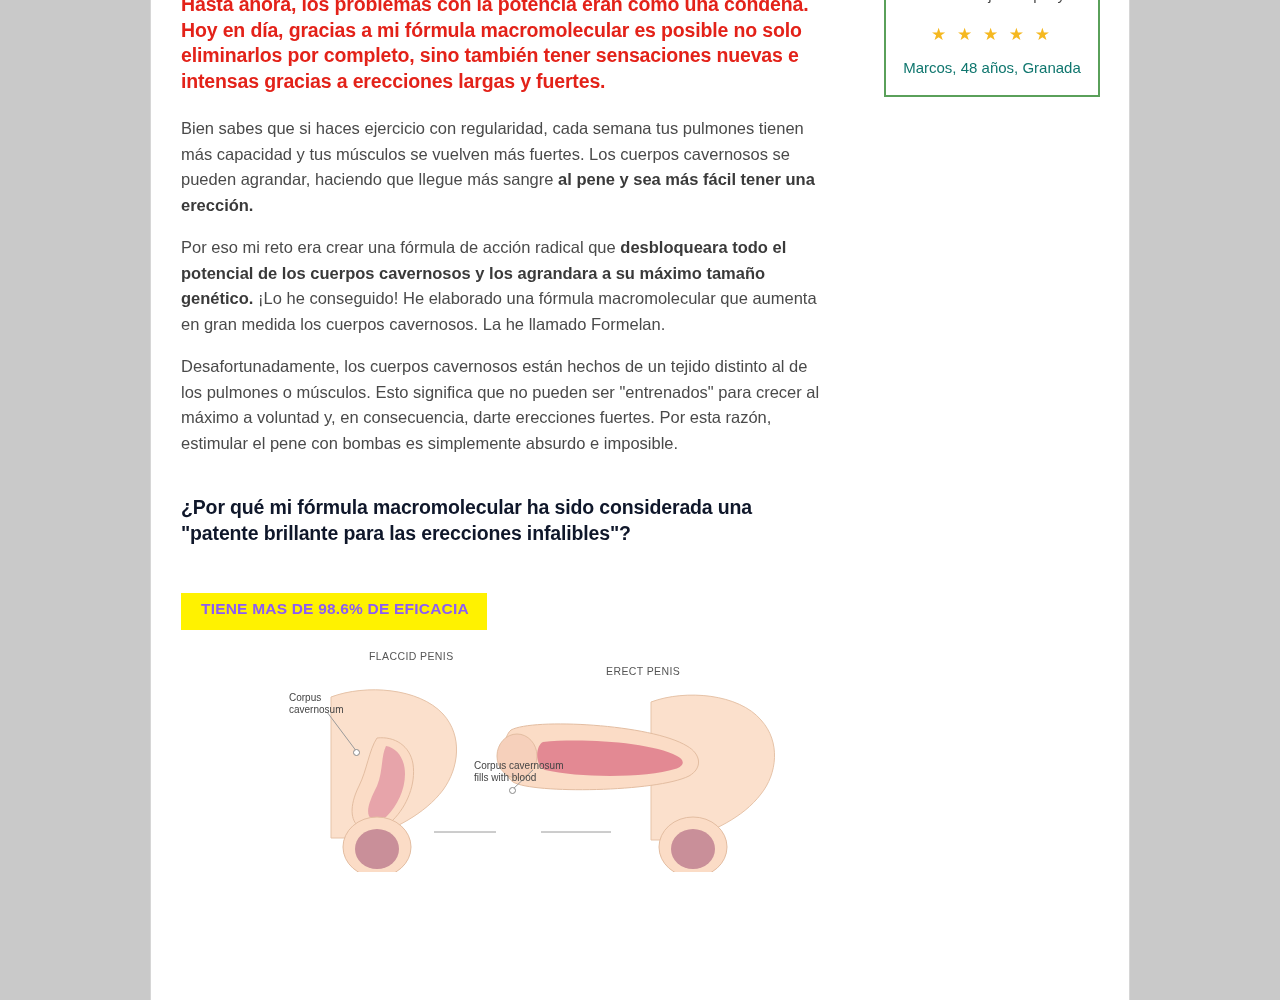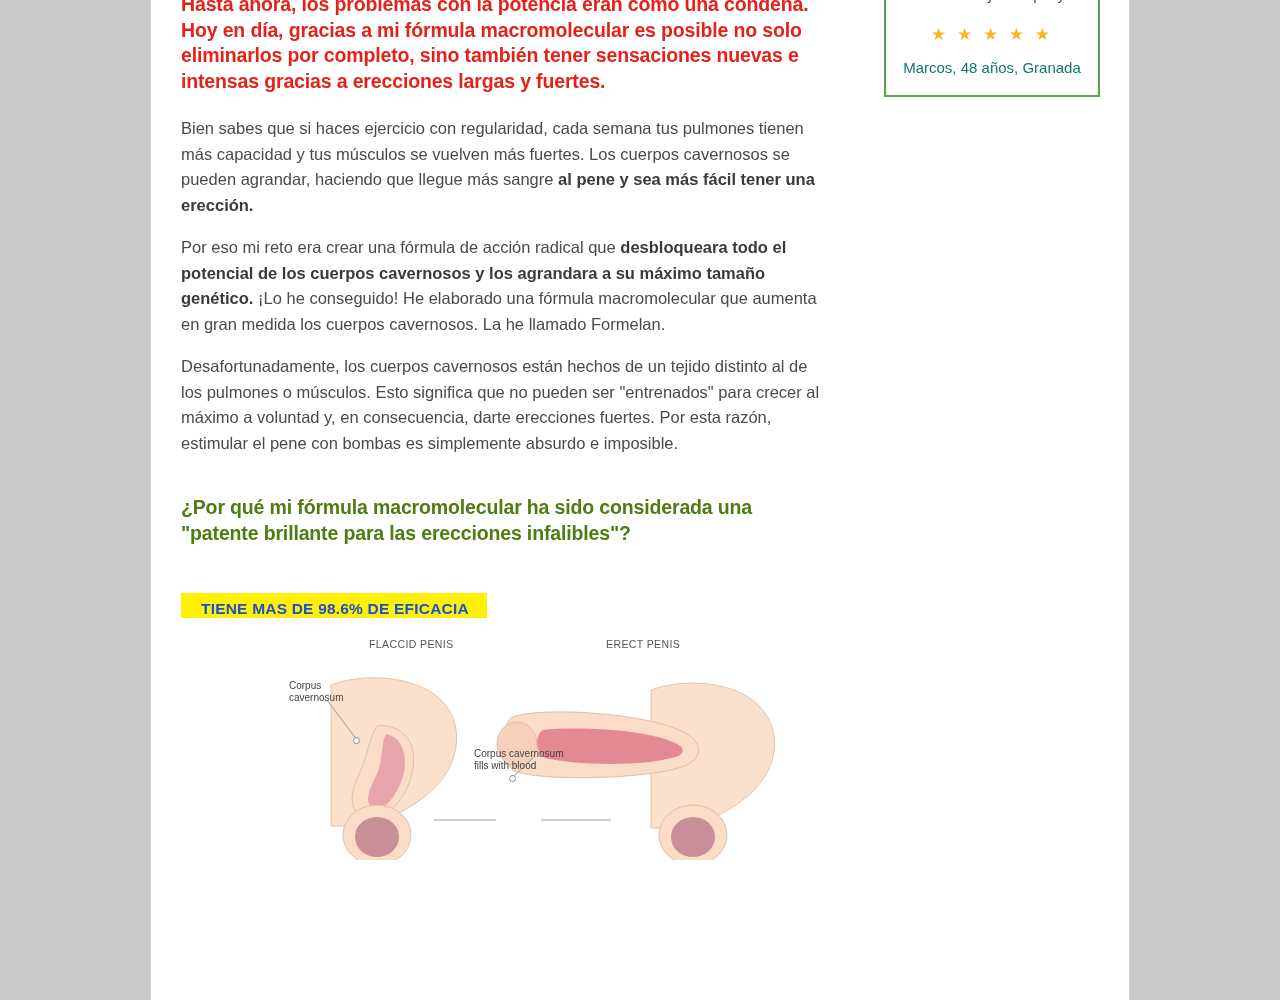--- a/index.html
+++ b/index.html
@@ -44,36 +44,36 @@
     letter-spacing: -0.15px;
   }
   p.body {
     color: #4a4a4a;
     font-size: 16.5px;
     line-height: 25.5px;
     margin: 0 0 17px 0;
   }
   p.body b { color: #3a3a3a; font-weight: bold; }
   h2.q {
-    color: #4d7c0f;
+    color: #0f172a;
     font-size: 19.5px;
     font-weight: bold;
     line-height: 25.5px;
     margin: 39px 0 0 0;
     letter-spacing: -0.15px;
   }
   .badge-wrap { margin-top: 47px; }
   .badge {
     display: inline-block;
     background: #fff200;
-    color: #1d4ed8;
+    color: #8b5cf6;
     font-weight: bold;
     font-size: 15.5px;
     letter-spacing: 0.2px;
-    padding: 7px 18px 0 20px;
+    padding: 7px 18px 12px 20px;
   }
   
   .figure {
     position: relative;
     margin: 12px 0 0 0;
     width: 640px;
     height: 230px;
     font-family: "Liberation Sans", sans-serif;
   }
   .fig-label {
@@ -147,21 +147,21 @@
 
       <h2 class="q">¿Por qué mi fórmula macromolecular ha sido considerada una "patente brillante para las erecciones infalibles"?</h2>
 
       <div class="badge-wrap">
         <span class="badge">TIENE MAS DE 98.6% DE EFICACIA</span>
       </div>
 
       <div class="figure">
 
         <span class="fig-label" style="left:188px; top:8px;">FLACCID PENIS</span>
-        <span class="fig-label" style="left:425px; top:8px;">ERECT PENIS</span>
+        <span class="fig-label" style="left:425px; top:23px;">ERECT PENIS</span>
 
         <svg width="640" height="230" viewBox="0 0 640 230" style="position:absolute; left:0; top:0;">
 
           <g>
 
             <path d="M150 55 C185 42 238 46 262 72 C282 94 278 126 262 148 C244 172 212 188 186 196 L150 196 Z" fill="#fbe0cc" stroke="#e6c3a8" stroke-width="1"></path>
 
             <path d="M196 96 C214 94 229 104 232 122 C235 142 226 164 212 178 C200 190 186 192 177 184 C168 176 170 160 178 144 C186 128 188 108 196 96 Z" fill="#fbdcc6" stroke="#e3bda1" stroke-width="1"></path>
 
             <path d="M205 104 C217 106 224 118 224 132 C224 148 216 164 206 174 C199 181 191 180 188 174 C185 167 190 156 196 144 C202 130 200 114 205 104 Z" fill="#e39aa4" opacity="0.85"></path>

